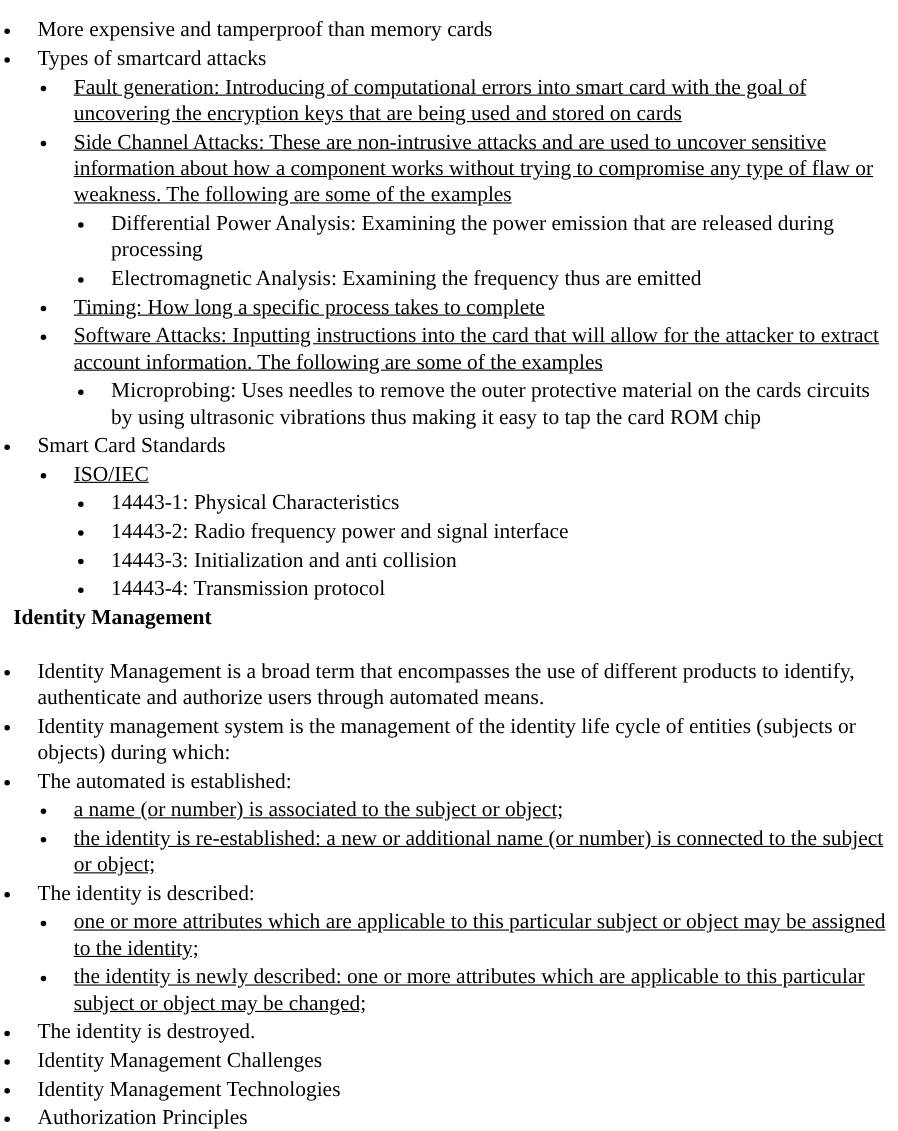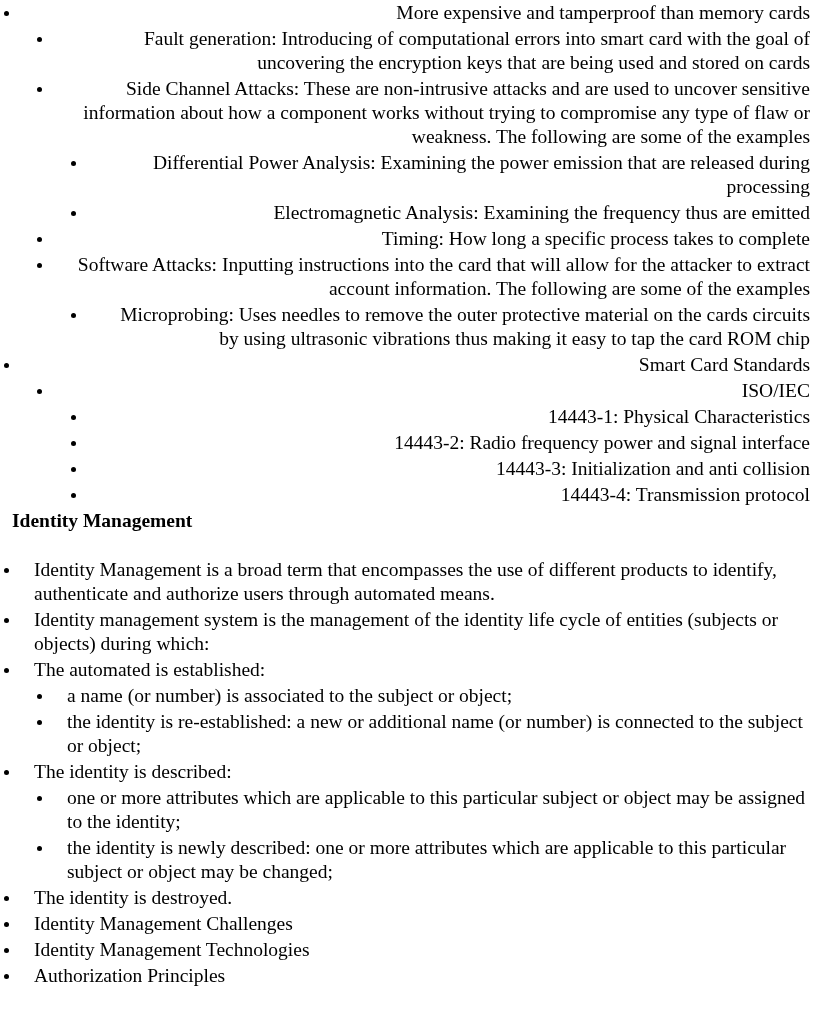--- a/index.html
+++ b/index.html
@@ -10,38 +10,42 @@
   }
   .doc { position: absolute; left: 0; top: 0; width: 816px; }
   ul.lvl { list-style: none; margin: 0; padding: 0; }
   li.item { position: relative; margin: 0 0 2px 0; }
   li.item > .bullet {
     position: absolute; top: 10px; width: 5px; height: 5px; border-radius: 50%;
     background: #000;
   }
   li.l0 { padding-left: 34px; }
   li.l0 > .bullet { left: 4px; }
-  li.l1 { padding-left: 67px; }
+  li.l1 { padding-left: 67px; text-decoration: underline; }
   li.l1 > .bullet { left: 37px; }
   li.l2 { padding-left: 101px; }
   li.l2 > .bullet { left: 71px; }
   .text { display: block; padding-right: 6px; }
   .heading {
     font-weight: bold; margin: 2px 0 25px 12px; padding-left: 0;
   }
-  #top-list { padding-top: 1px; text-align: right; }
+  #top-list { padding-top: 16px; }
 </style>
 </head>
 <body>
 
 <div class="doc">
   <ul class="lvl" id="top-list">
     <li class="item l0">
         <span class="bullet"></span>
         <span class="text">More expensive and tamperproof than memory cards</span>
+      </li>
+    <li class="item l0">
+        <span class="bullet"></span>
+        <span class="text">Types of smartcard attacks</span>
       </li>
     <li class="item l1">
         <span class="bullet"></span>
         <span class="text">Fault generation: Introducing of computational errors into smart card with the goal of uncovering the encryption keys that are being used and stored on cards</span>
       </li>
     <li class="item l1">
         <span class="bullet"></span>
         <span class="text">Side Channel Attacks: These are non-intrusive attacks and are used to uncover sensitive information about how a component works without trying to compromise any type of flaw or weakness. The following are some of the examples</span>
       </li>
     <li class="item l2">

